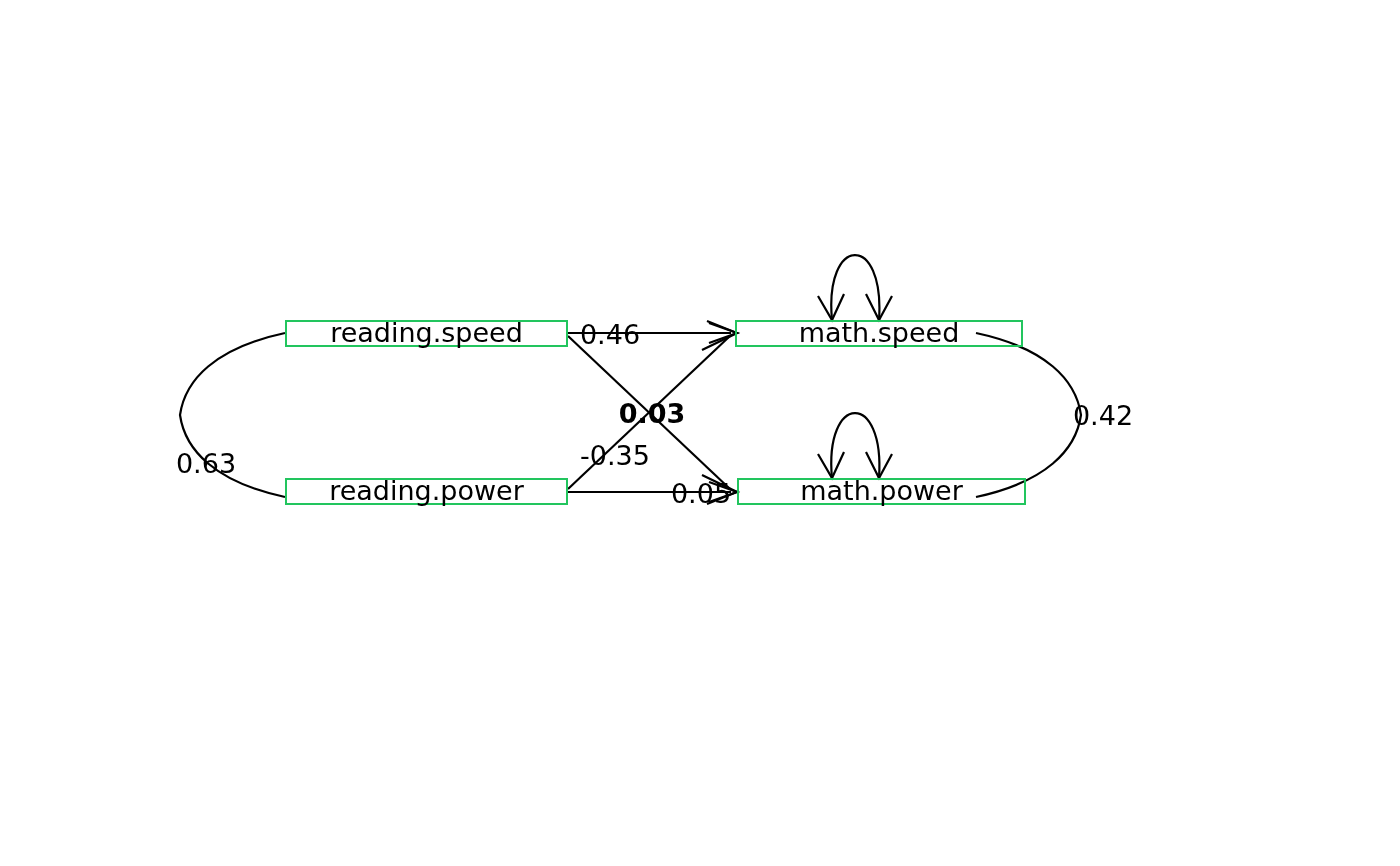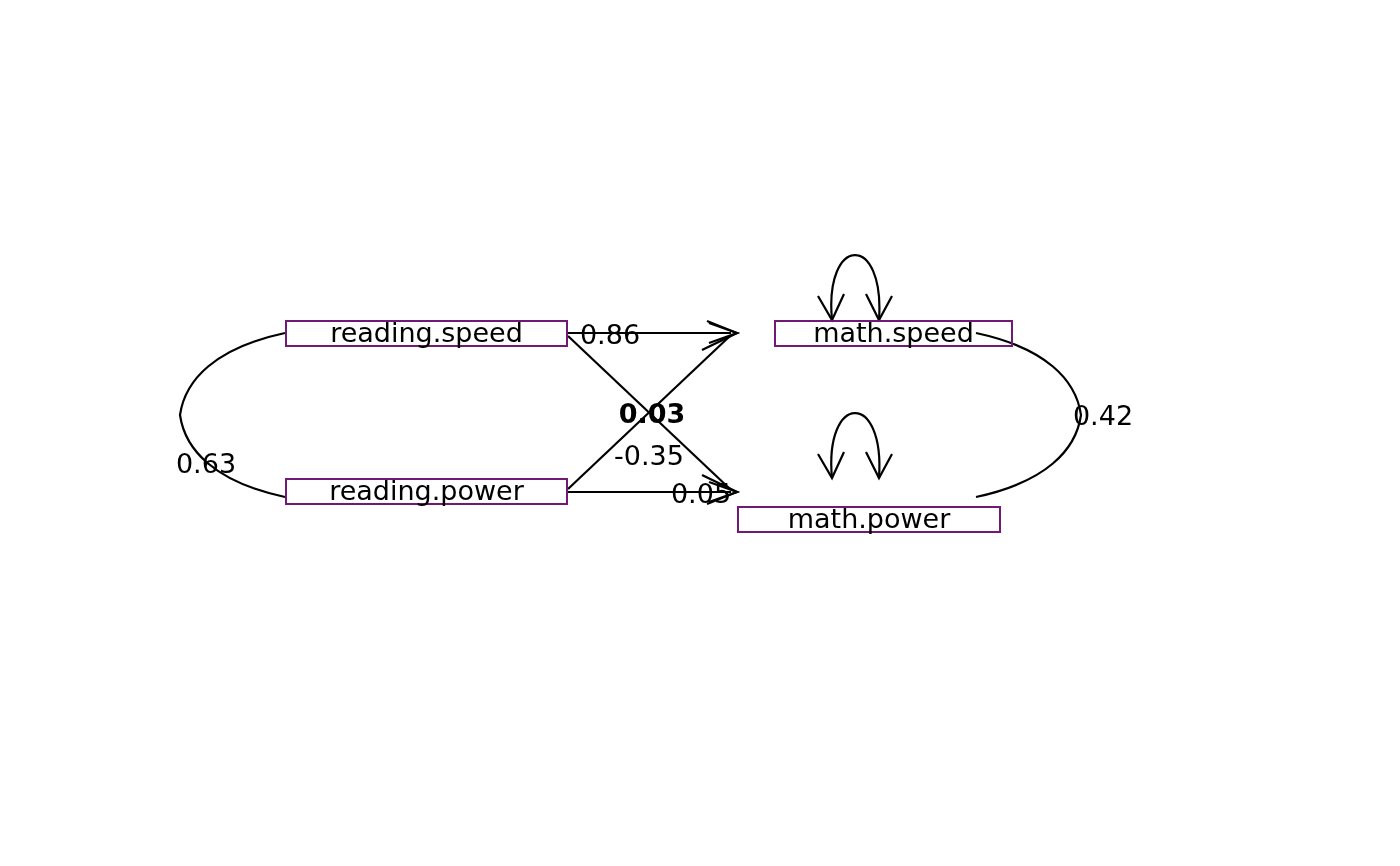--- a/index.html
+++ b/index.html
@@ -39,21 +39,21 @@
     left: 0;
     top: 0;
     width: 1400px;
     height: 866px;
     pointer-events: none;
   }
   .node-box {
     position: absolute;
     box-sizing: border-box;
     background: transparent;
-    border: 2px solid #701a75;
+    border: 2px solid #22c55e;
     display: flex;
     align-items: center;
     justify-content: center;
     font-size: 27px;
     line-height: 1;
     white-space: nowrap;
     color: #000000;
   }
   .node-label {
     display: block;
@@ -103,33 +103,33 @@
   </svg>
 
   <div class="node-box" style="left:285px; top:320px; width:283px; height:27px;">
     <span class="node-label">reading.speed</span>
   </div>
 
   <div class="node-box" style="left:285px; top:478px; width:283px; height:27px;">
     <span class="node-label">reading.power</span>
   </div>
 
-  <div class="node-box" style="left:774px; top:320px; width:239px; height:27px;">
+  <div class="node-box" style="left:735px; top:320px; width:288px; height:27px;">
     <span class="node-label">math.speed</span>
   </div>
 
-  <div class="node-box" style="left:737px; top:506px; width:264px; height:27px;">
+  <div class="node-box" style="left:737px; top:478px; width:289px; height:27px;">
     <span class="node-label">math.power</span>
   </div>
 
-  <div class="edge-label" style="left:610px; top:334px;">0.86</div>
+  <div class="edge-label" style="left:610px; top:334px;">0.46</div>
 
   <div class="edge-label" style="left:653px; top:493px;margin-left:48px;">0.05</div>
 
-  <div class="edge-label" style="left:615px; top:455px;margin-left:34px;">-0.35</div>
+  <div class="edge-label" style="left:615px; top:455px;">-0.35</div>
 
   <div class="edge-label" style="left:652px; top:413px;font-weight:bold;">0.03</div>
 
   <div class="edge-label" style="left:206px; top:415px;margin-top:48px;">0.63</div>
 
   <div class="edge-label" style="left:1055px; top:415px;margin-left:48px;">0.42</div>
 
 </div>
 
 </body></html>

